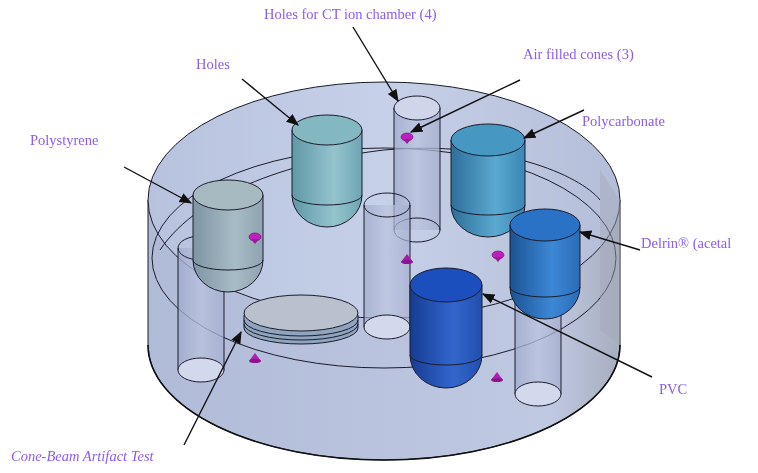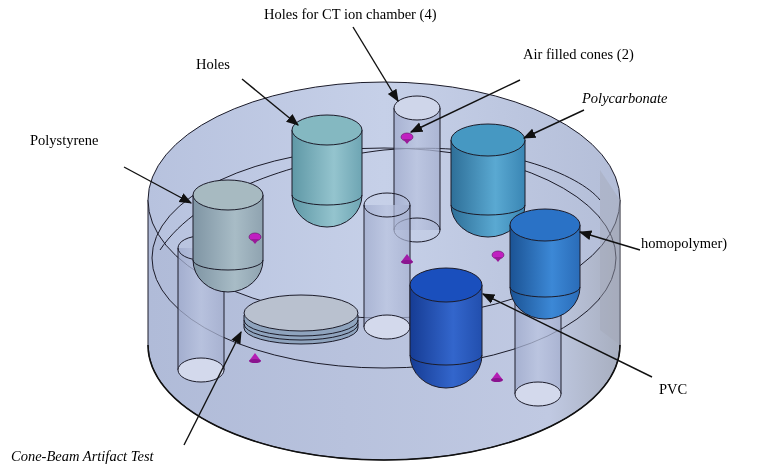--- a/index.html
+++ b/index.html
@@ -1,18 +1,18 @@
 <!DOCTYPE html>
 <html><head>
 <meta charset="utf-8">
 <style>
   html, body { margin: 0; padding: 0; background: #ffffff; }
   body { width: 758px; height: 473px; overflow: hidden; position: relative; font-family: "Liberation Serif", "DejaVu Serif", serif; }
   #stage { position: absolute; left: 0; top: 0; width: 758px; height: 473px; }
-  .label { position: absolute; font-size: 14.5px; color: #000000; white-space: nowrap; line-height: 17px; }
+  .label { position: absolute; font-size: 14.5px; color: #8b5cf6; white-space: nowrap; line-height: 17px; }
   .ln { stroke: #111; stroke-width: 1.4; fill: none; }
   .edge { stroke: #1c1c2a; stroke-width: 1; fill: none; }
   .edge-strong { stroke: #111; stroke-width: 1.6; fill: none; }
 </style>
 </head>
 <body>
 
 <svg id="stage" viewBox="0 0 758 473">
   <defs>
     <marker id="arrow" viewBox="0 0 10 10" refX="9" refY="5" markerWidth="9" markerHeight="9" orient="auto-start-reverse">
@@ -167,20 +167,20 @@
     <line class="ln" x1="584" y1="110" x2="524" y2="138" marker-end="url(#arrow)"></line>
     <line class="ln" x1="124" y1="167" x2="191" y2="203" marker-end="url(#arrow)"></line>
     <line class="ln" x1="640" y1="250" x2="580" y2="232" marker-end="url(#arrow)"></line>
     <line class="ln" x1="652" y1="377" x2="483" y2="294" marker-end="url(#arrow)"></line>
     <line class="ln" x1="184" y1="445" x2="241" y2="332" marker-end="url(#arrow)"></line>
   </g>
 </svg>
 
 <div class="label" style="left:264px; top:6px;">Holes for CT ion chamber (4)</div>
 <div class="label" style="left:196px; top:56px;">Holes</div>
-<div class="label" style="left:523px; top:46px;">Air filled cones (2)</div>
-<div class="label" style="left:582px; top:90px;font-style:italic;">Polycarbonate</div>
+<div class="label" style="left:523px; top:46px;">Air filled cones (3)</div>
+<div class="label" style="left:582px; top:113px;">Polycarbonate</div>
 <div class="label" style="left:30px; top:132px;">Polystyrene</div>
 <div class="label" style="left:641px; top:235px;">
-  <div>homopolymer)</div>
+  <div>Delrin® (acetal</div>
 </div>
 <div class="label" style="left:659px; top:381px;">PVC</div>
 <div class="label" style="left:11px; top:448px;font-style:italic;">Cone-Beam Artifact Test</div>
 
 </body></html>

